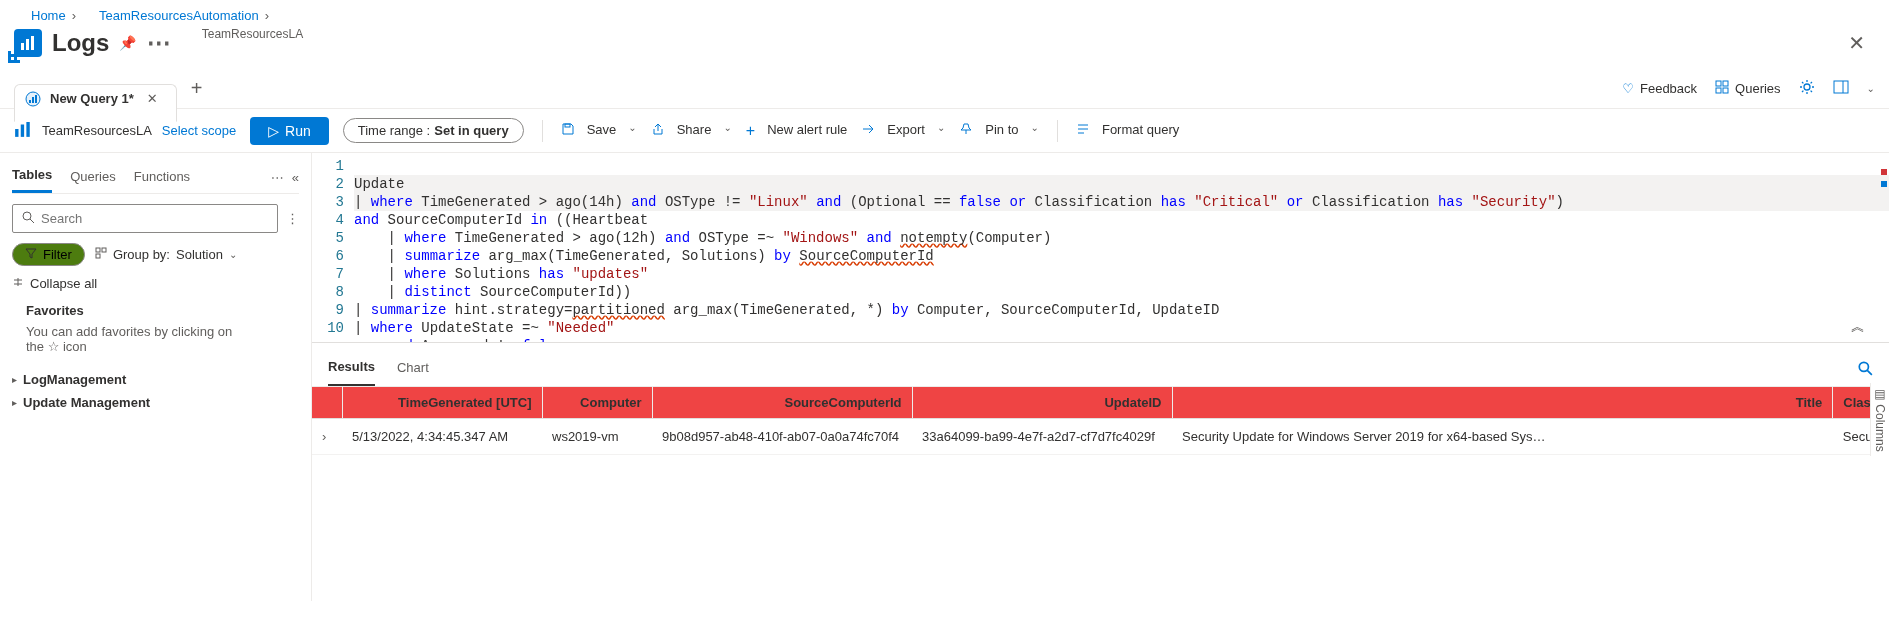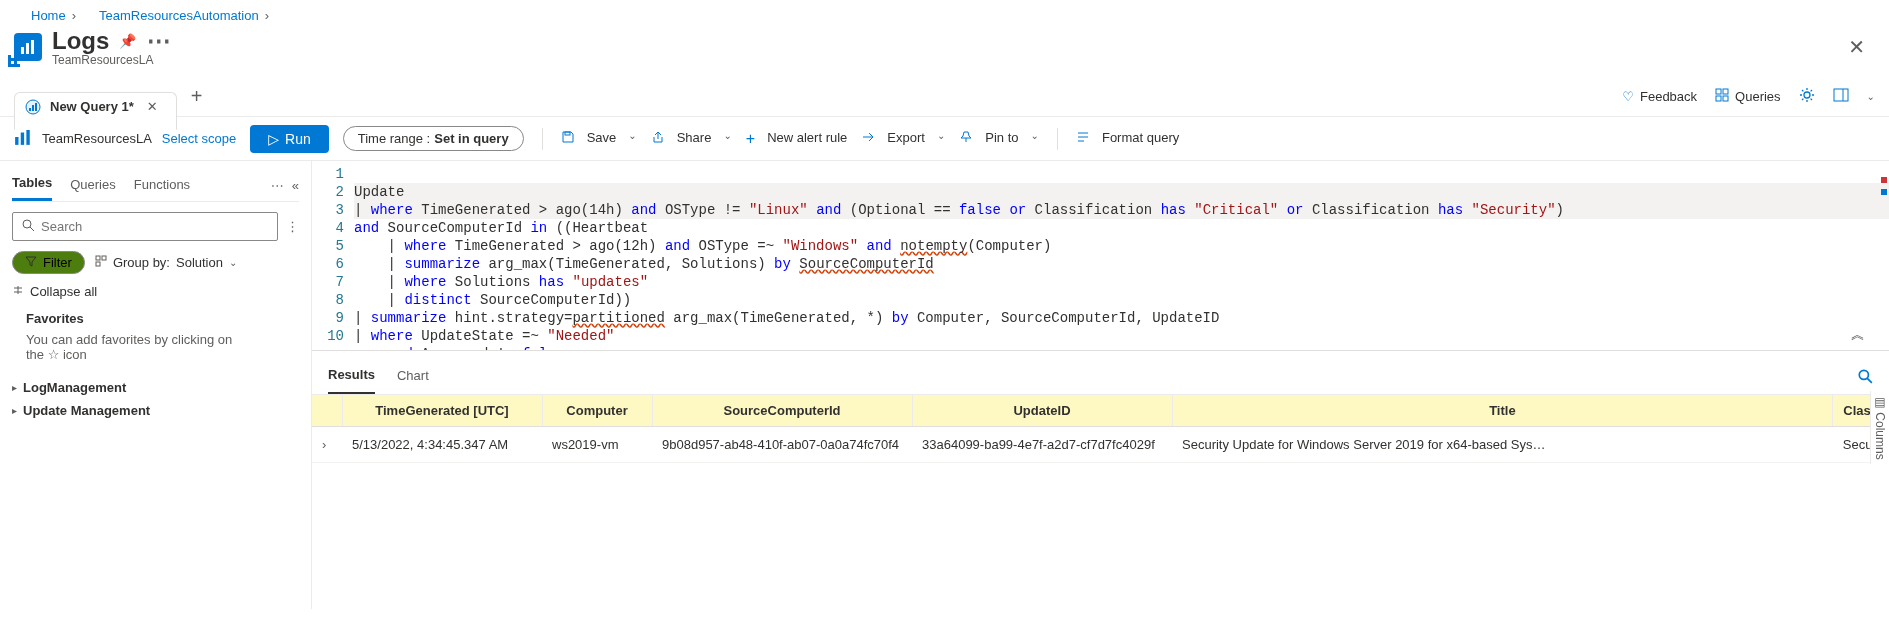--- a/index.html
+++ b/index.html
@@ -39,21 +39,21 @@
     position: relative;
   }
   .resicon::before {
     content: ""; position: absolute; left: -6px; bottom: -6px;
     width: 12px; height: 12px;
     background: repeating-linear-gradient(90deg,#0078d4 0 3px,transparent 3px 6px),
                 repeating-linear-gradient(0deg,#0078d4 0 3px,transparent 3px 6px);
   }
   .pagetitle { font-size: 24px; font-weight: 600; display: flex; align-items: center; gap: 10px;}
   .subtitle { font-size: 12px; color: #605e5c; margin-top: -2px;}
-  .hdrleft { display:flex; flex-direction:column; }
+  .hdrleft { display:flex; flex-direction:row;gap:31px; }
   .closex { margin-left:auto; font-size:20px; color:#605e5c; cursor:pointer; padding:4px 10px;}
 
   
   .tabsbar {
     display:flex; align-items:center; gap:8px;
     border-bottom: 1px solid #edebe9;
     padding: 0 14px;
     height: 40px;
   }
   .qtab {
@@ -150,23 +150,23 @@
   .dblchev { position:absolute; right:24px; bottom:6px; color:#605e5c; cursor:pointer; font-size:14px;}
 
   
   .restabs { display:flex; align-items:center; gap:22px; padding:10px 16px 0; border-bottom:1px solid #edebe9;}
   .rtab { padding:6px 0 10px; color:#605e5c; cursor:pointer;}
   .rtab.active { color:#323130; font-weight:600; border-bottom:2px solid #323130; }
   .rsrch { margin-left:auto; color:#0078d4; cursor:pointer; }
   .tablewrap { overflow:auto; position:relative; }
   table.res { border-collapse:collapse; width:100%; font-size:13px; }
   table.res th {
-    text-align:center; font-weight:600; padding:8px 10px;
+    text-align:right; font-weight:600; padding:8px 10px;
     border-bottom:1px solid #e1dfdd; border-right:1px solid #edebe9;
-    background:#fef9c3; white-space:nowrap;
+    background:#ef4444; white-space:nowrap;
   }
   table.res td {
     padding:10px 10px; border-bottom:1px solid #f3f2f1; white-space:nowrap;
     overflow:hidden; text-overflow:ellipsis;
   }
   td.expander { width:24px; color:#605e5c; }
   
   .columns-strip {
     position:absolute; right:0; top:230px;
     writing-mode: vertical-rl;

